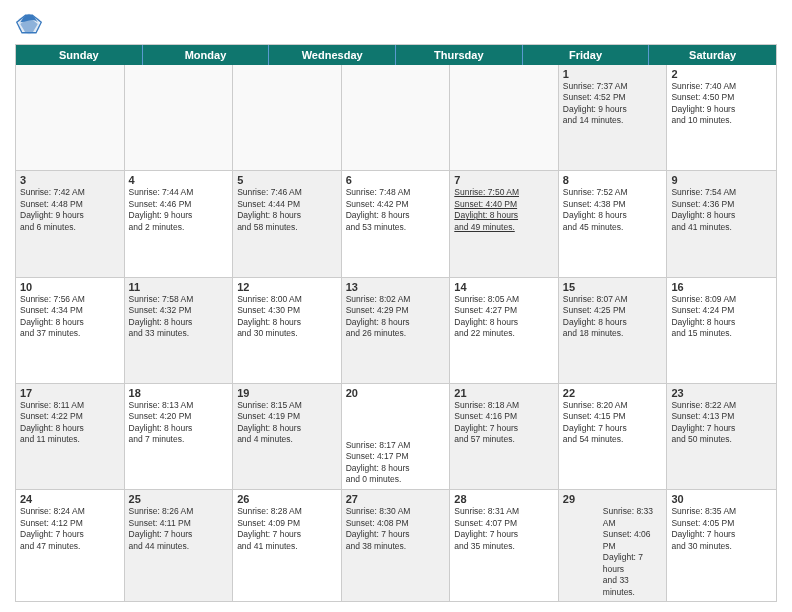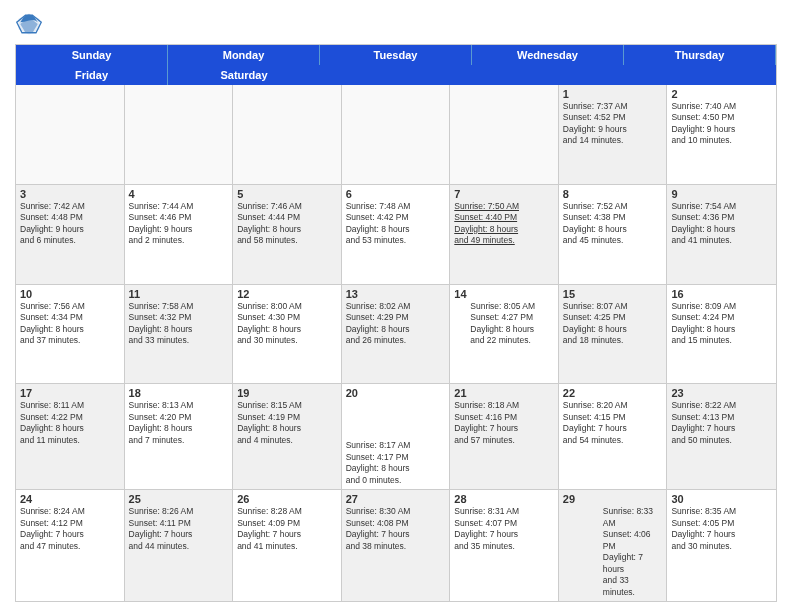--- a/index.html
+++ b/index.html
@@ -54,22 +54,22 @@
       color: #555;
     }
     .calendar {
       flex: 1;
       display: flex;
       flex-direction: column;
       border: 1px solid #ccc;
     }
     .cal-header {
       display: grid;
-      grid-template-columns: repeat(5, 1fr);
-      background: #1d4ed8;
+      grid-template-columns: repeat(6, 1fr);
+      background: #0f766e;
     }
     .cal-header-cell {
       color: #fff;
       font-size: 11px;
       font-weight: bold;
       text-align: center;
       padding: 4px 2px;
       border-right: 1px solid #5a9ad0;
     }
     .cal-header-cell:last-child { border-right: none; }
@@ -129,21 +129,20 @@
     <div class="title-block">
       <div class="month-title"></div>
       <div class="location"></div>
     </div>
   </div>
 
   <div class="calendar">
     <div class="cal-header">
     <div class="cal-header-cell">Sunday</div>
         <div class="cal-header-cell">Monday</div>
-        <div class="cal-header-cell">Tuesday</div>
         <div class="cal-header-cell">Wednesday</div>
         <div class="cal-header-cell">Thursday</div>
         <div class="cal-header-cell">Friday</div>
         <div class="cal-header-cell">Saturday</div>
       </div>
     <div class="cal-body">
     <div class="cal-row">
           <div class="cal-cell empty"></div>
           <div class="cal-cell empty"></div>
           <div class="cal-cell empty"></div>
@@ -239,21 +238,21 @@
           </div>
           <div class="cal-cell shaded">
             <span class="day-num">13</span>
             <div class="day-info" style="white-space: pre-line;">Sunrise: 8:02 AM
 Sunset: 4:29 PM
 Daylight: 8 hours
 and 26 minutes.</div>
           </div>
           <div class="cal-cell">
             <span class="day-num">14</span>
-            <div class="day-info" style="white-space: pre-line; margin-left: 16px;">Sunrise: 8:05 AM
+            <div class="day-info" style="white-space: pre-line;">Sunrise: 8:05 AM
 Sunset: 4:27 PM
 Daylight: 8 hours
 and 22 minutes.</div>
           </div>
           <div class="cal-cell shaded">
             <span class="day-num">15</span>
             <div class="day-info" style="white-space: pre-line;">Sunrise: 8:07 AM
 Sunset: 4:25 PM
 Daylight: 8 hours
 and 18 minutes.</div>

